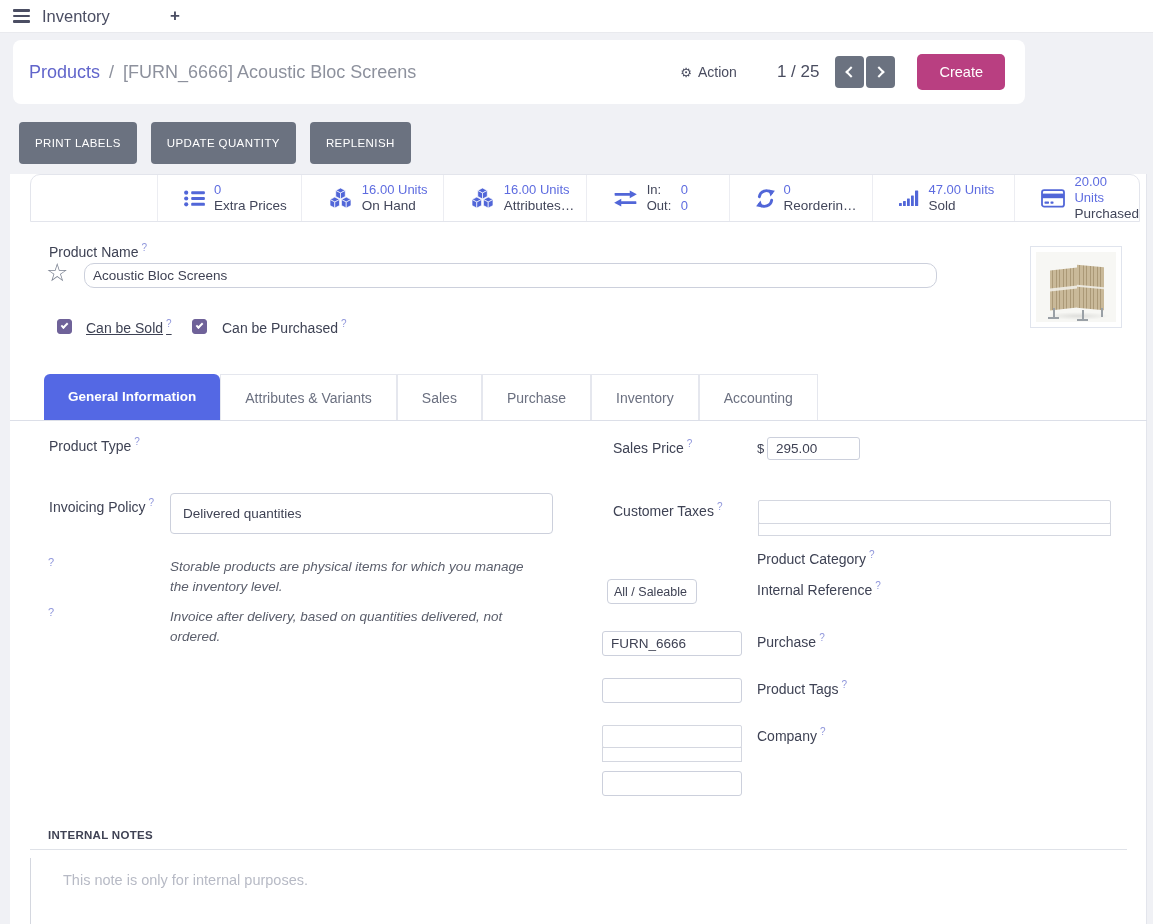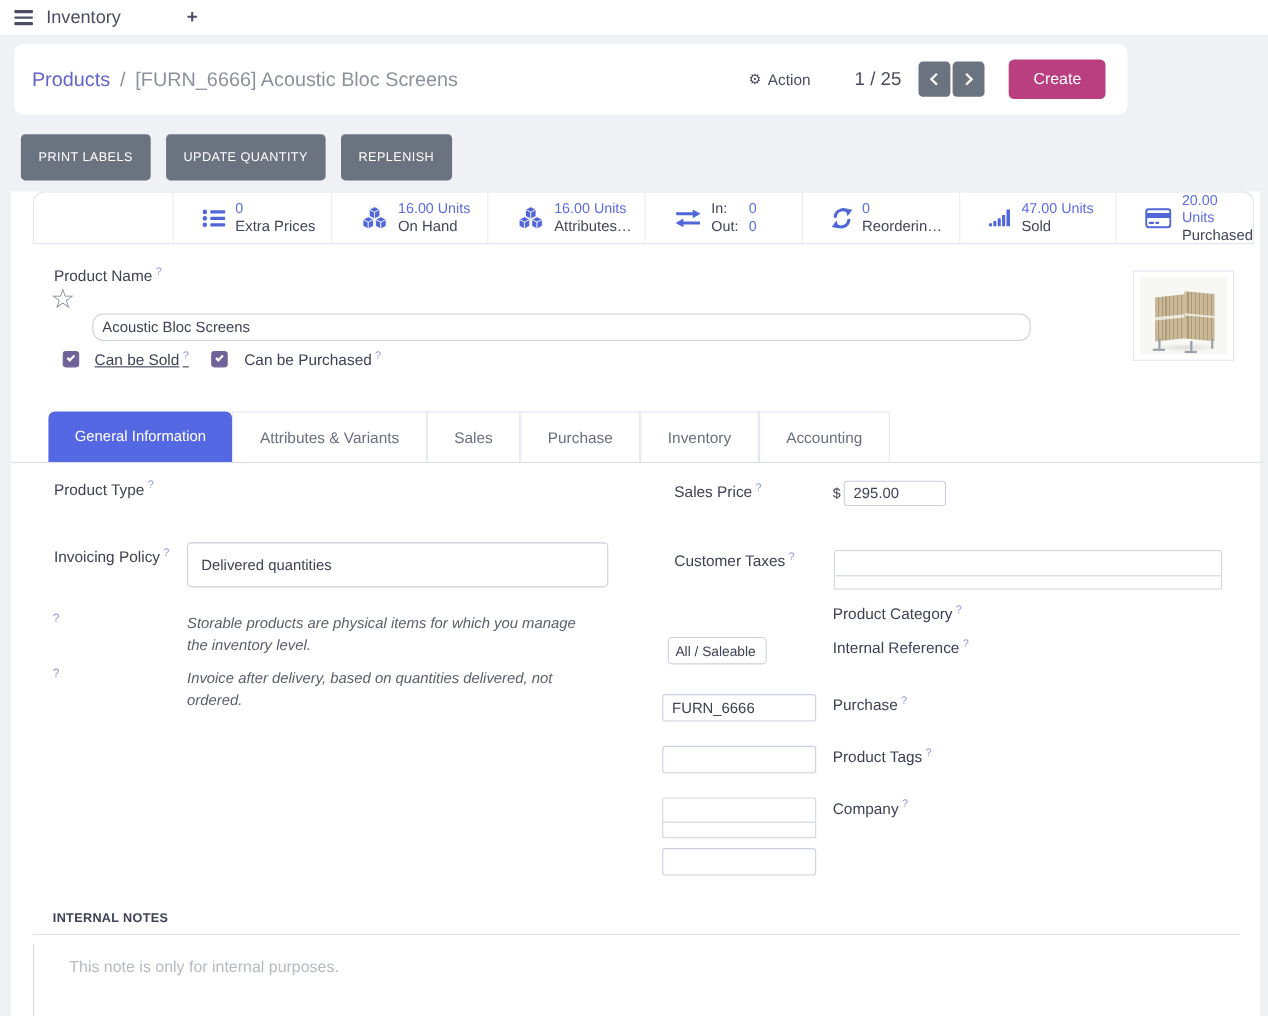--- a/index.html
+++ b/index.html
@@ -100,21 +100,21 @@
   .foot{position:absolute;height:1.5px;background:#9aa0a6;}
   .foot.f1{left:12px;top:65px;width:11px;} .foot.f2{left:41px;top:67px;width:11px;}
   .pshadow{position:absolute;left:10px;top:60px;width:64px;height:8px;
     background:radial-gradient(ellipse,rgba(0,0,0,.10),transparent 70%);}
 
   
   .tabs{position:absolute;left:10px;top:375px;width:1137px;height:46px;border-bottom:1px solid #dcdfe8;
     display:flex;align-items:flex-end;padding-left:34px;}
   .tab{height:46px;line-height:46px;padding:0 24px;font-size:14px;color:#6b7080;background:#fff;
     border:1px solid #e5e7ee;border-bottom:none;cursor:pointer;white-space:nowrap;}
-  .tab.active{background:var(--tab-active);color:#fff;font-weight:normal;font-size:13.5px;
+  .tab.active{background:var(--tab-active);color:#fff;font-weight:bold;font-size:13.5px;
     border:none;border-radius:6px 6px 0 0;}
 
   .help{position:absolute;font-size:13.5px;font-style:italic;color:#5a5e6b;line-height:1.45;width:372px;}
 
   
   .notes-hr{position:absolute;left:30px;top:849px;width:1097px;height:1px;background:var(--divider);}
   .notes-head{position:absolute;left:48px;top:829px;font-size:11.5px;font-weight:bold;color:#3f4254;
     letter-spacing:.3px;}
   .notes{position:absolute;left:30px;top:858px;width:1100px;height:66px;border-left:1px solid #d4d7df;
     padding:13px 0 0 32px;cursor:text;}
@@ -272,21 +272,21 @@
       </svg>
       <div class="stxt">
           <div class="sval">20.00 Units</div>
       <div class="slab">Purchased</div>
         </div>
     </div>
   </div>
 
   <div class="lbl" style="left:49px;top:242px;"><span>Product Name</span><sup class="q">?</sup></div>
   <span class="star">☆</span>
-  <input class="inp" style="left: 84px; top: 285px; width: 853px; height: 25px; border-radius: 10px;" value="Acoustic Bloc Screens">
+  <input class="inp" style="left: 84px; top: 263px; width: 853px; height: 25px; border-radius: 10px;" value="Acoustic Bloc Screens">
 
   <span class="cb on" style="left:57px;top:319px;">
       <i class="tick"></i>
     </span>
   <div class="lbl" style="left:86px;top:318px;text-decoration:underline;"><span>Can be Sold</span><sup class="q">?</sup></div>
   <span class="cb on" style="left:192px;top:319px;">
       <i class="tick"></i>
     </span>
   <div class="lbl" style="left:222px;top:318px;"><span>Can be Purchased</span><sup class="q">?</sup></div>
 

